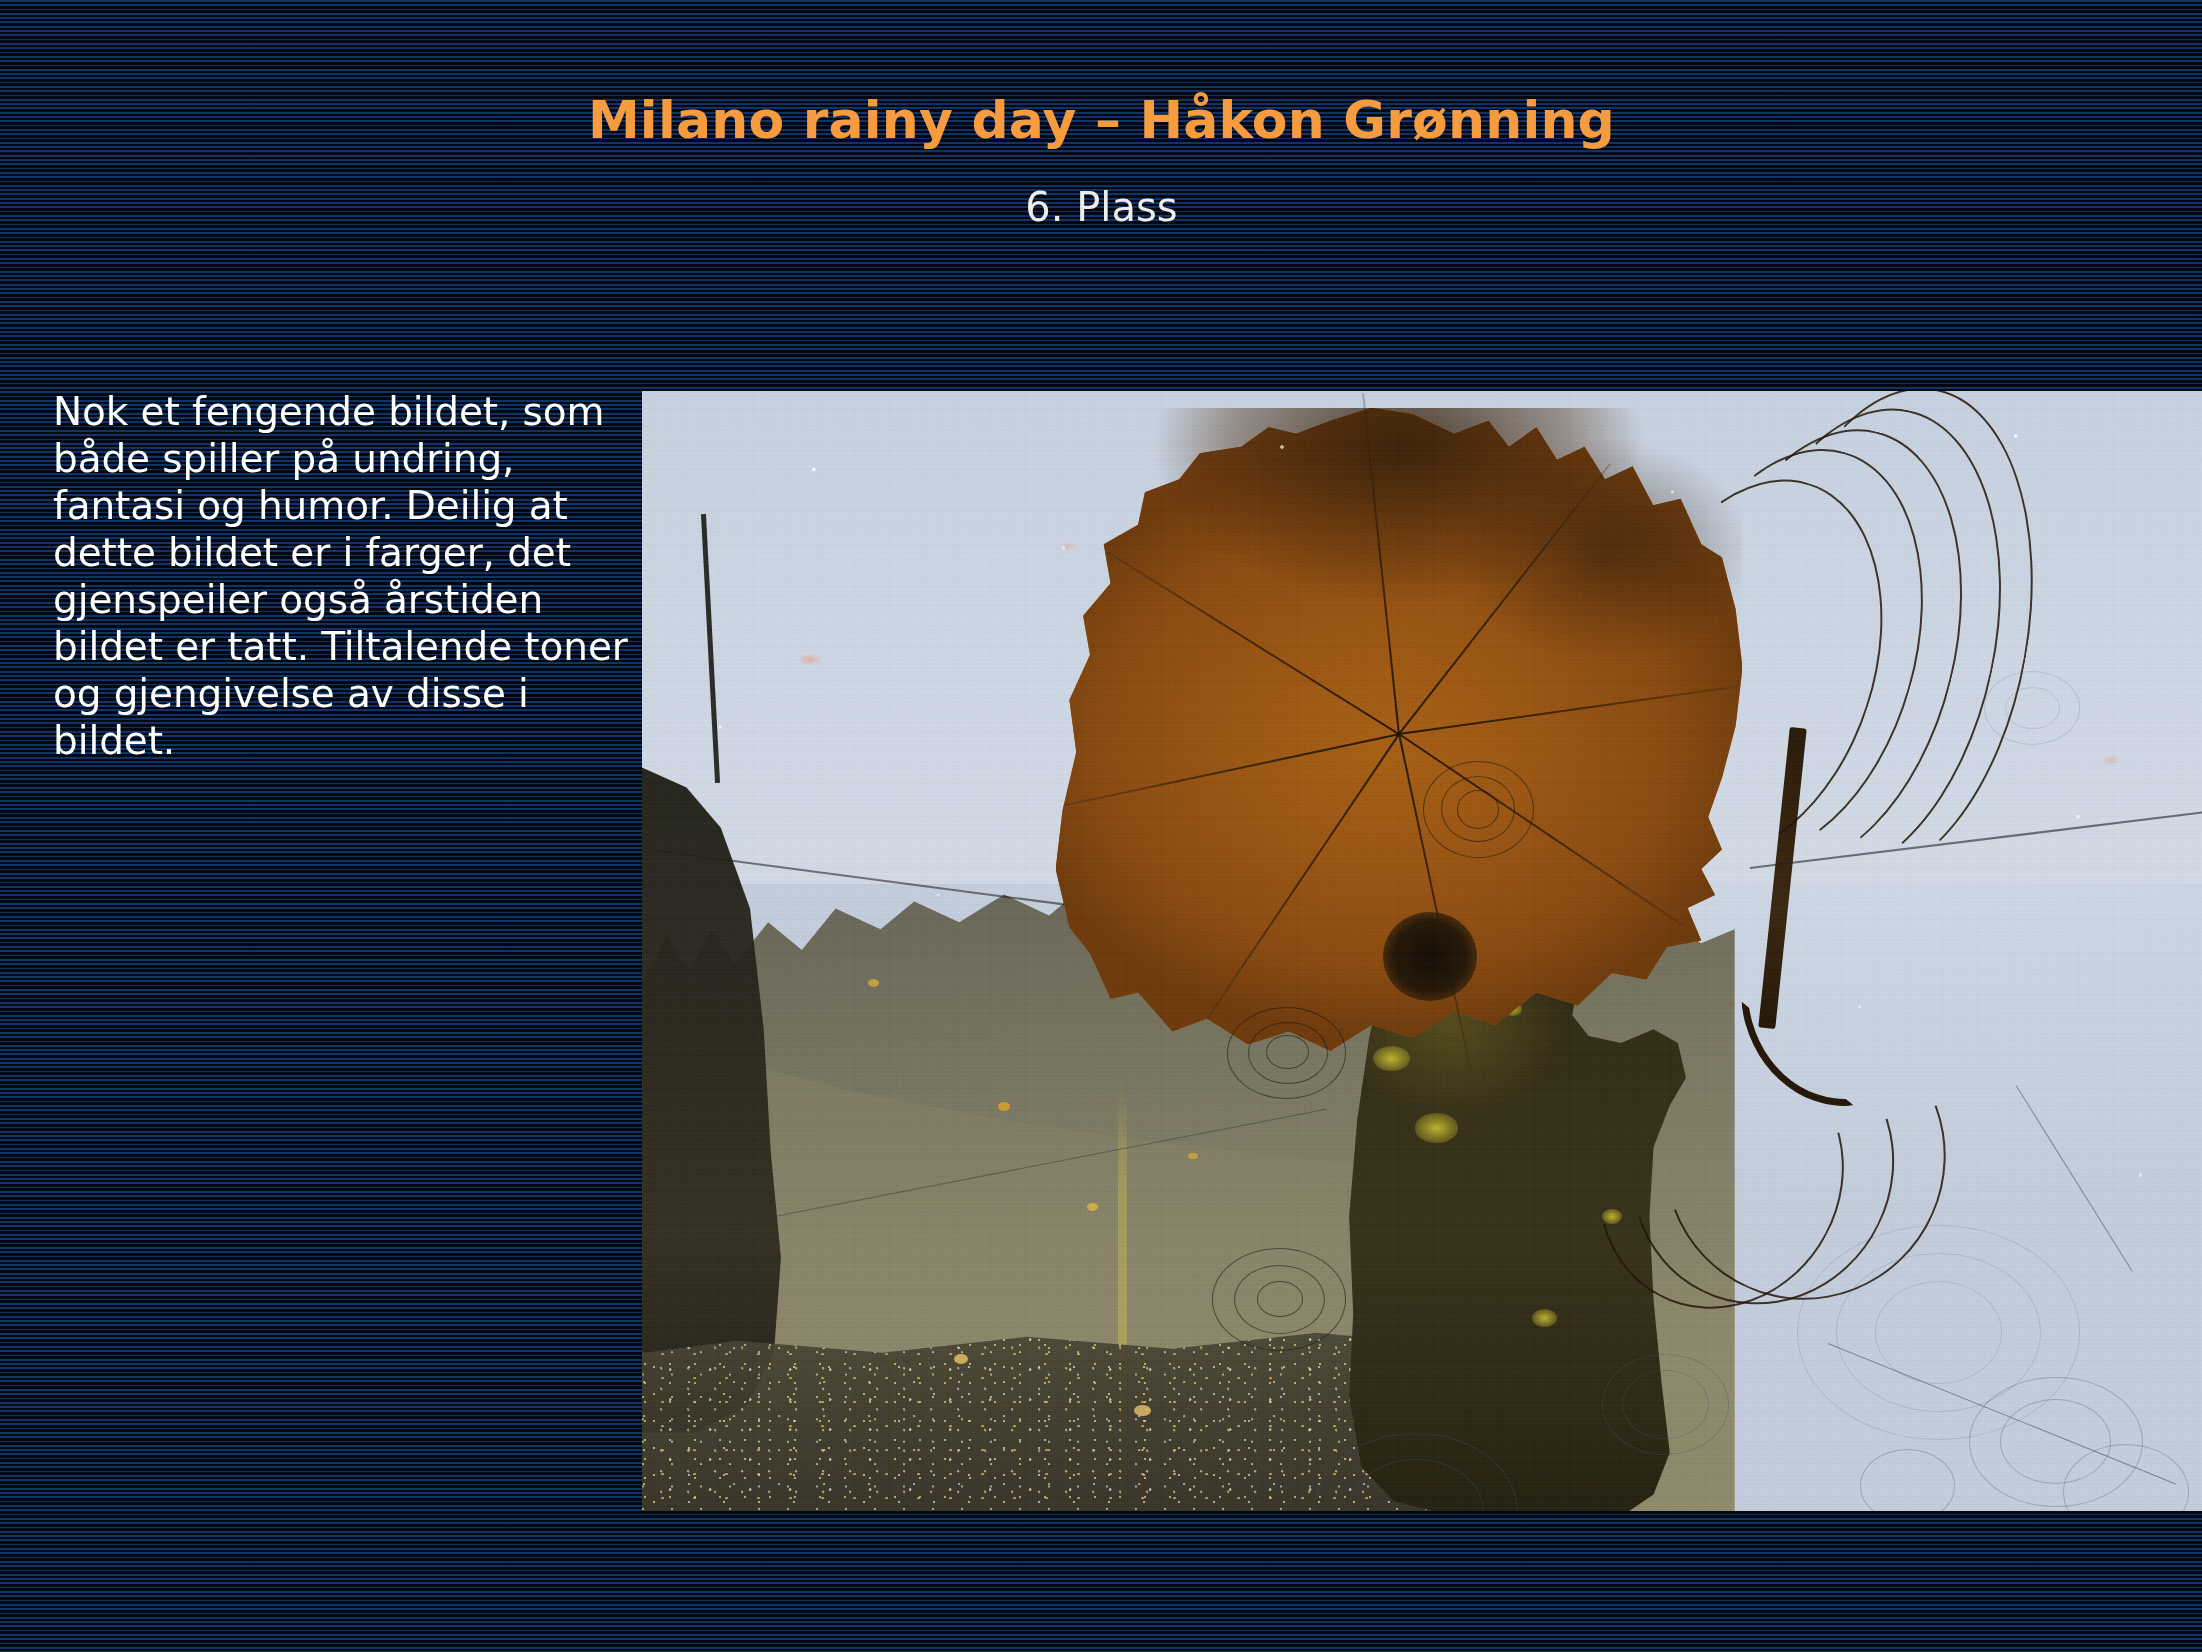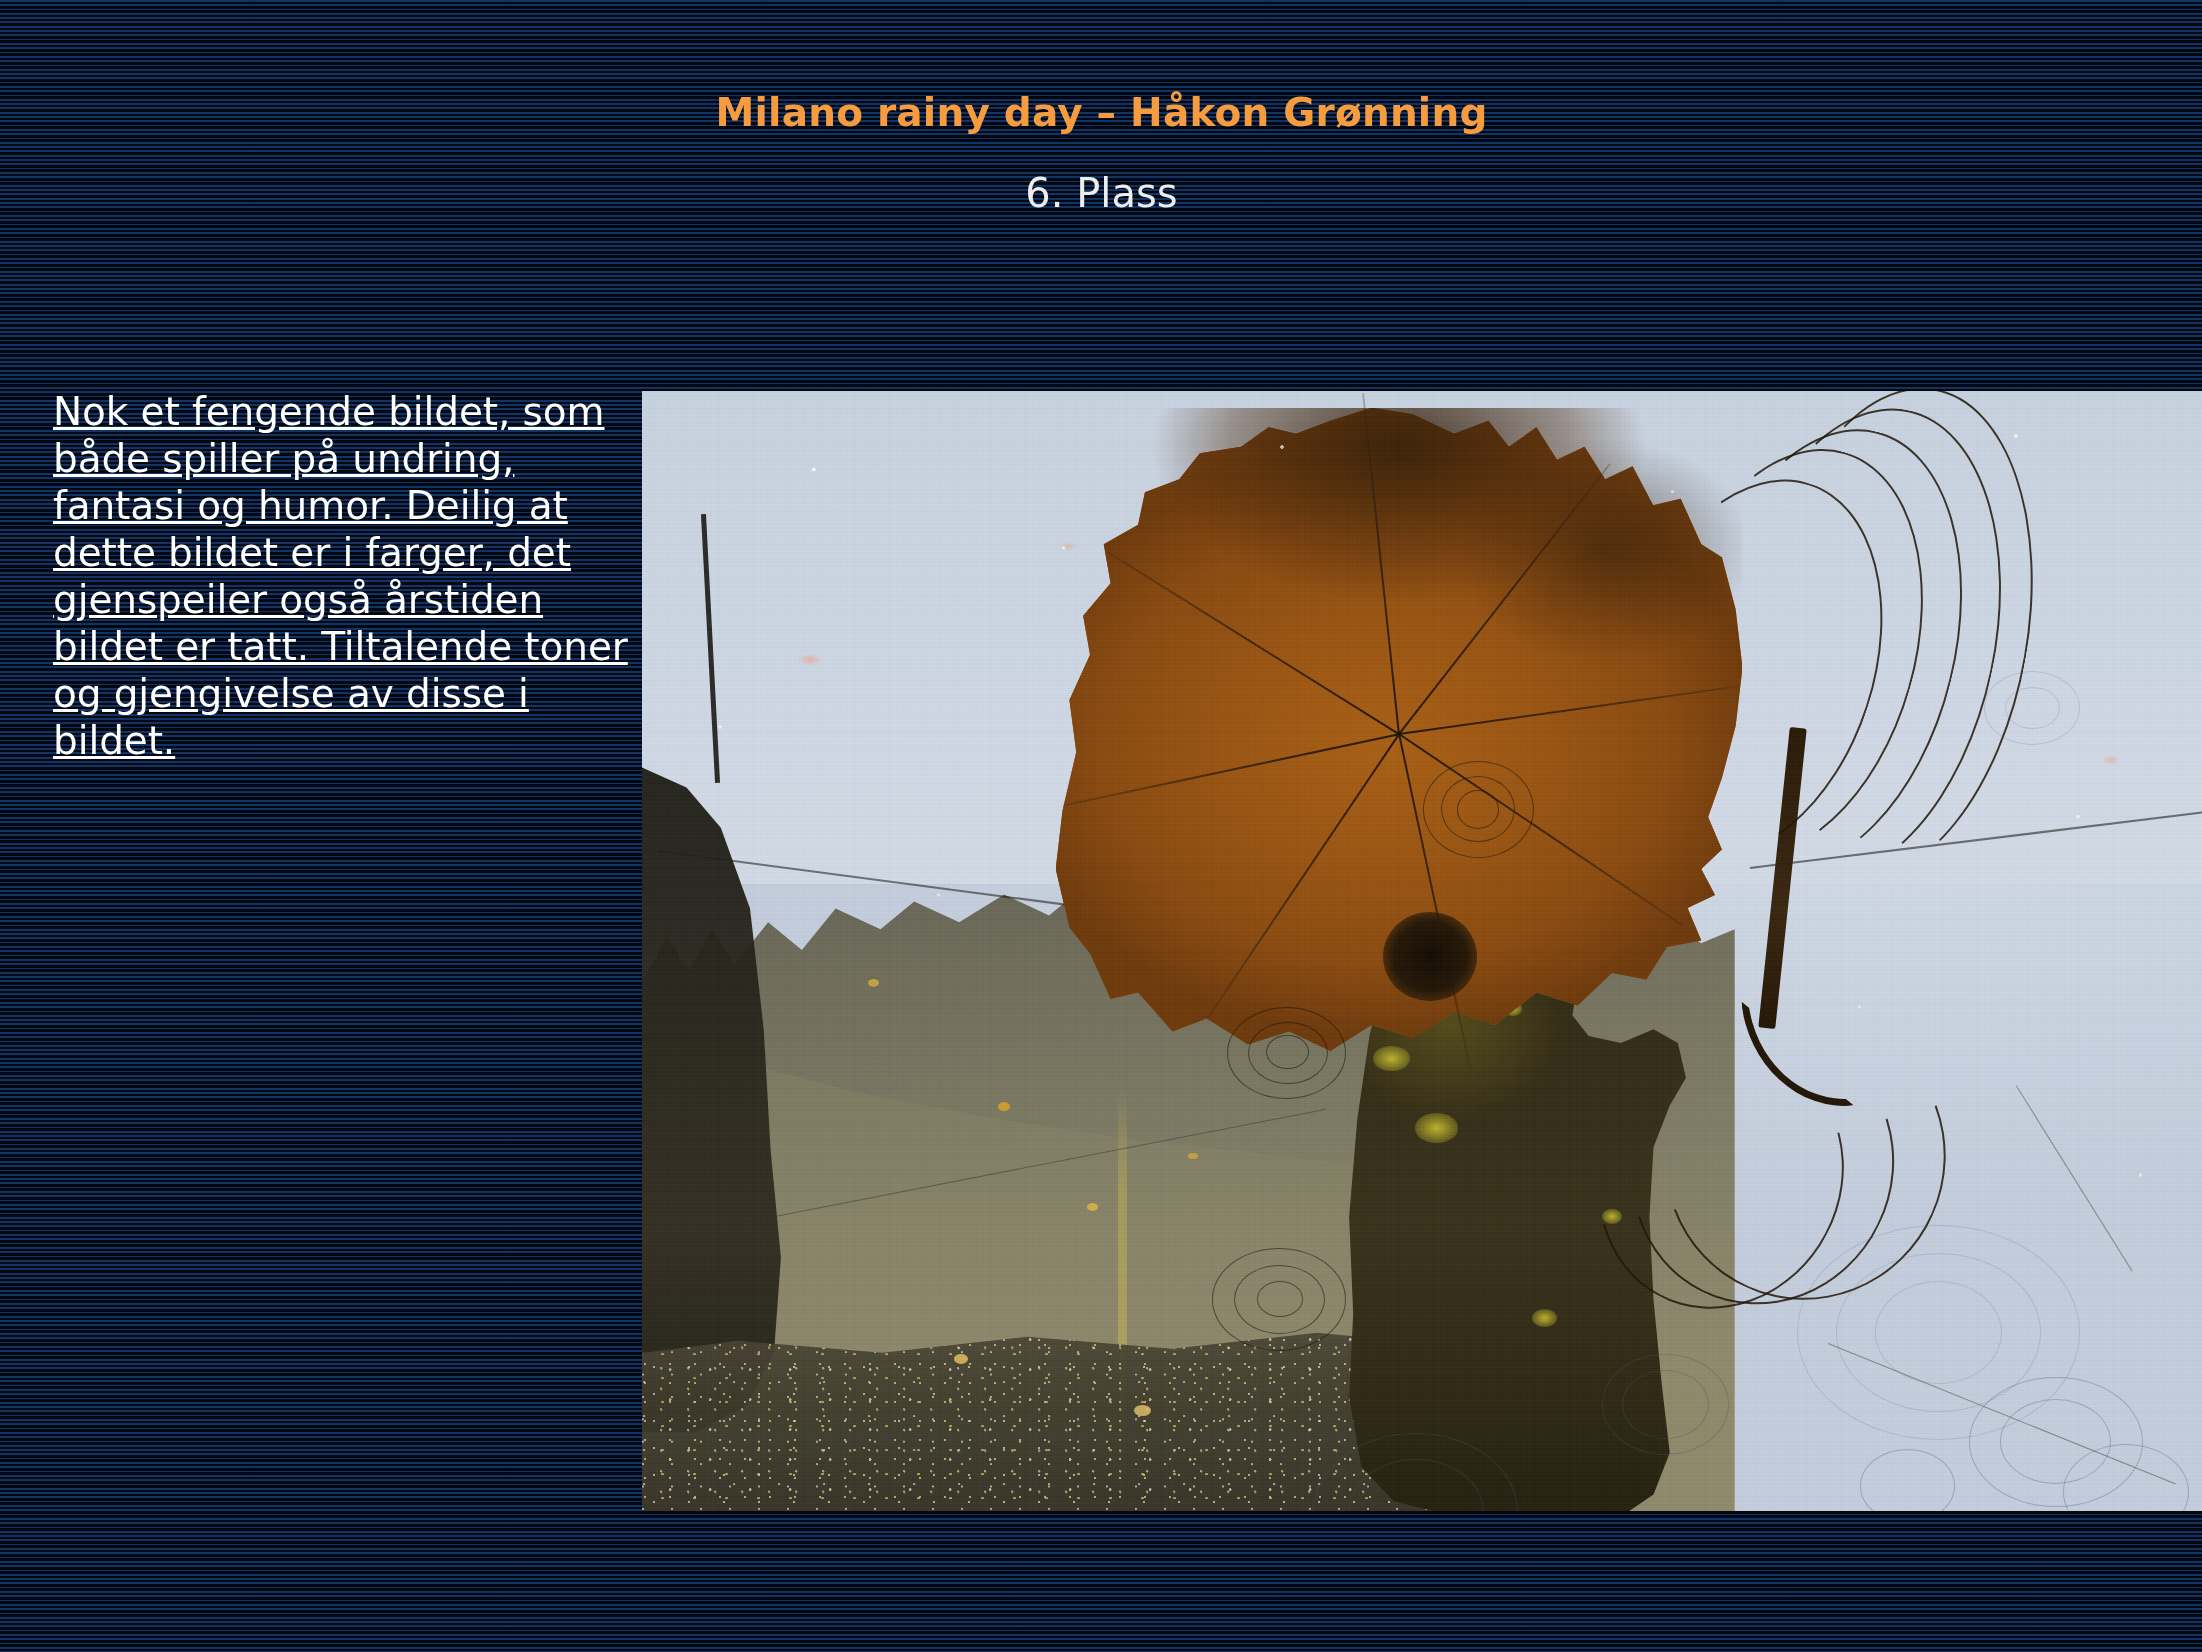--- a/index.html
+++ b/index.html
@@ -32,21 +32,21 @@
   .title-block {
     position: absolute;
     left: 0;
     top: 93px;
     width: 2203px;
     text-align: center;
     pointer-events: none;
   }
   .slide-title {
     margin: 0;
-    font-size: 39px;
+    font-size: 52px;
     font-weight: bold;
     color: #F69C3F;
     letter-spacing: 0.2px;
     line-height: 1.05;
     white-space: nowrap;
   }
   .slide-subtitle {
     margin: 38px 0 0 0;
     font-size: 40px;
     font-weight: normal;
@@ -57,21 +57,20 @@
   
   .body-text {
     position: absolute;
     left: 53px;
     top: 389px;
     width: 578px;
     font-size: 39px;
     line-height: 1.205;
     color: #FFFFFF;
     letter-spacing: -0.1px;
-    text-decoration: underline;
   }
   .body-text p {
     margin: 0;
   }
 
   
   .photo-frame {
     position: absolute;
     left: 642px;
     top: 391px;

